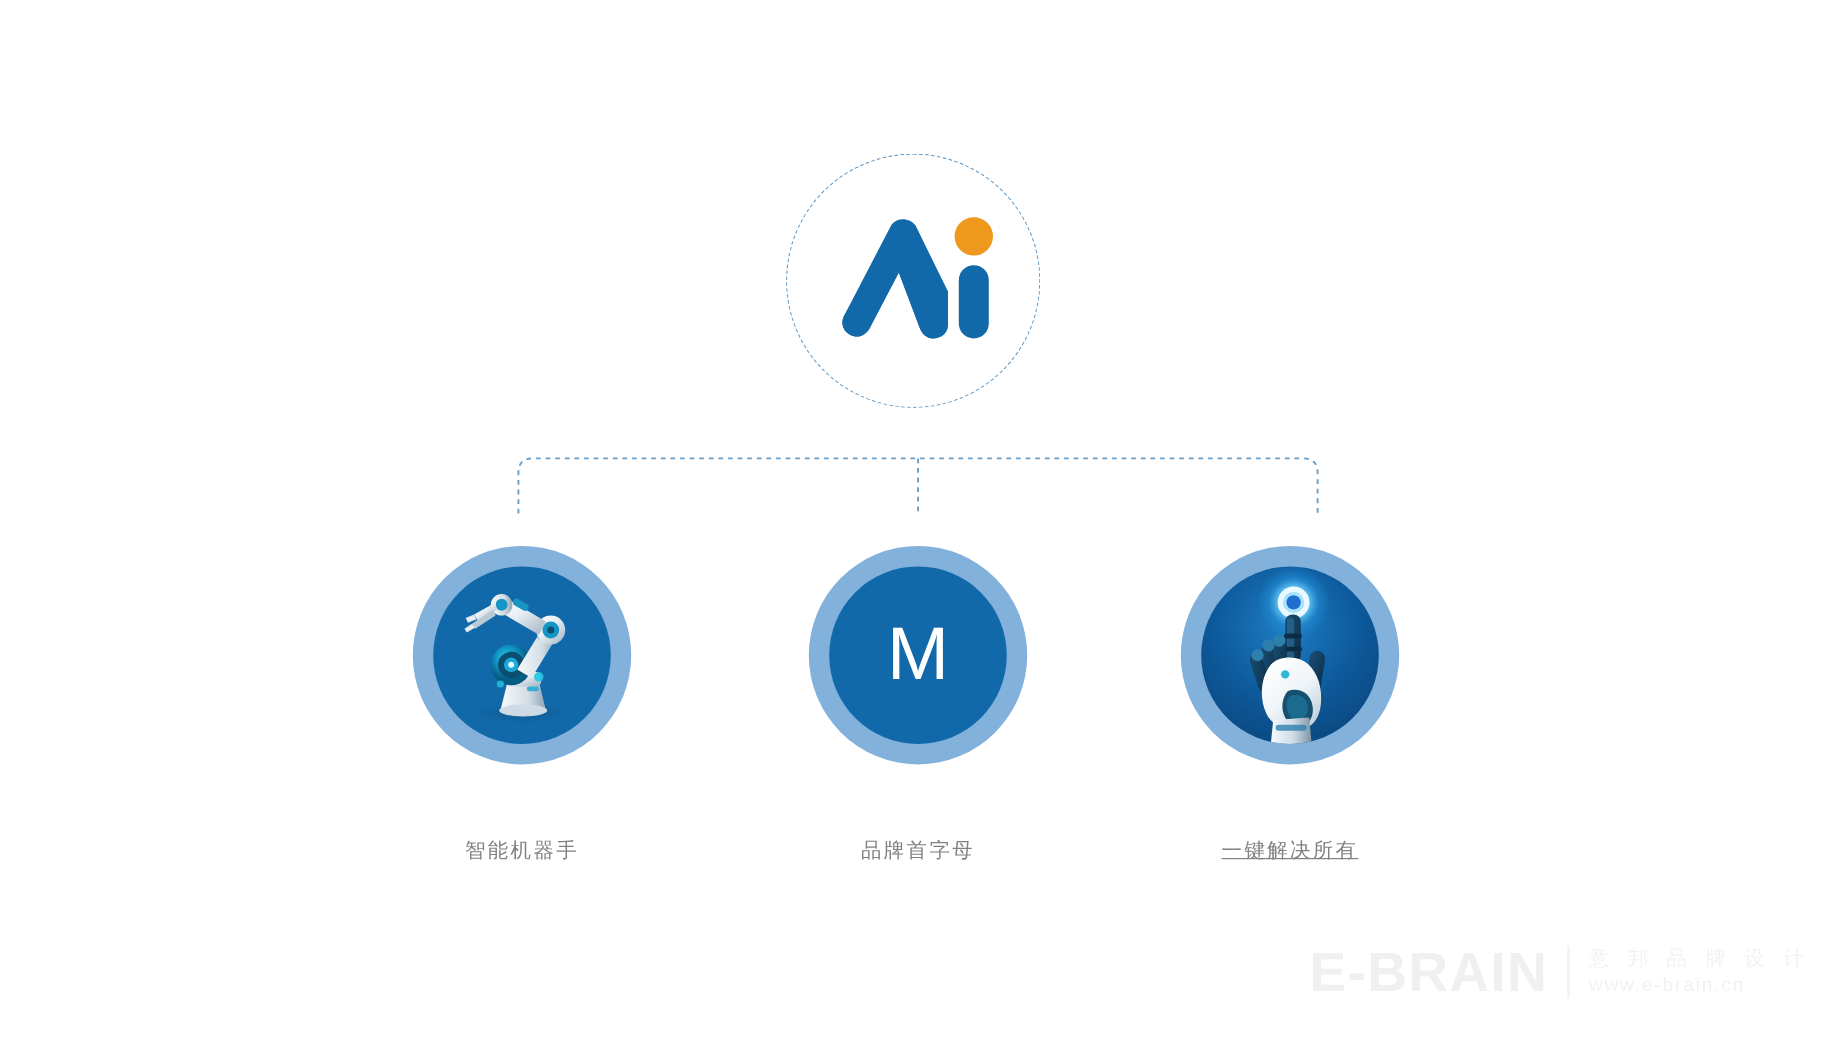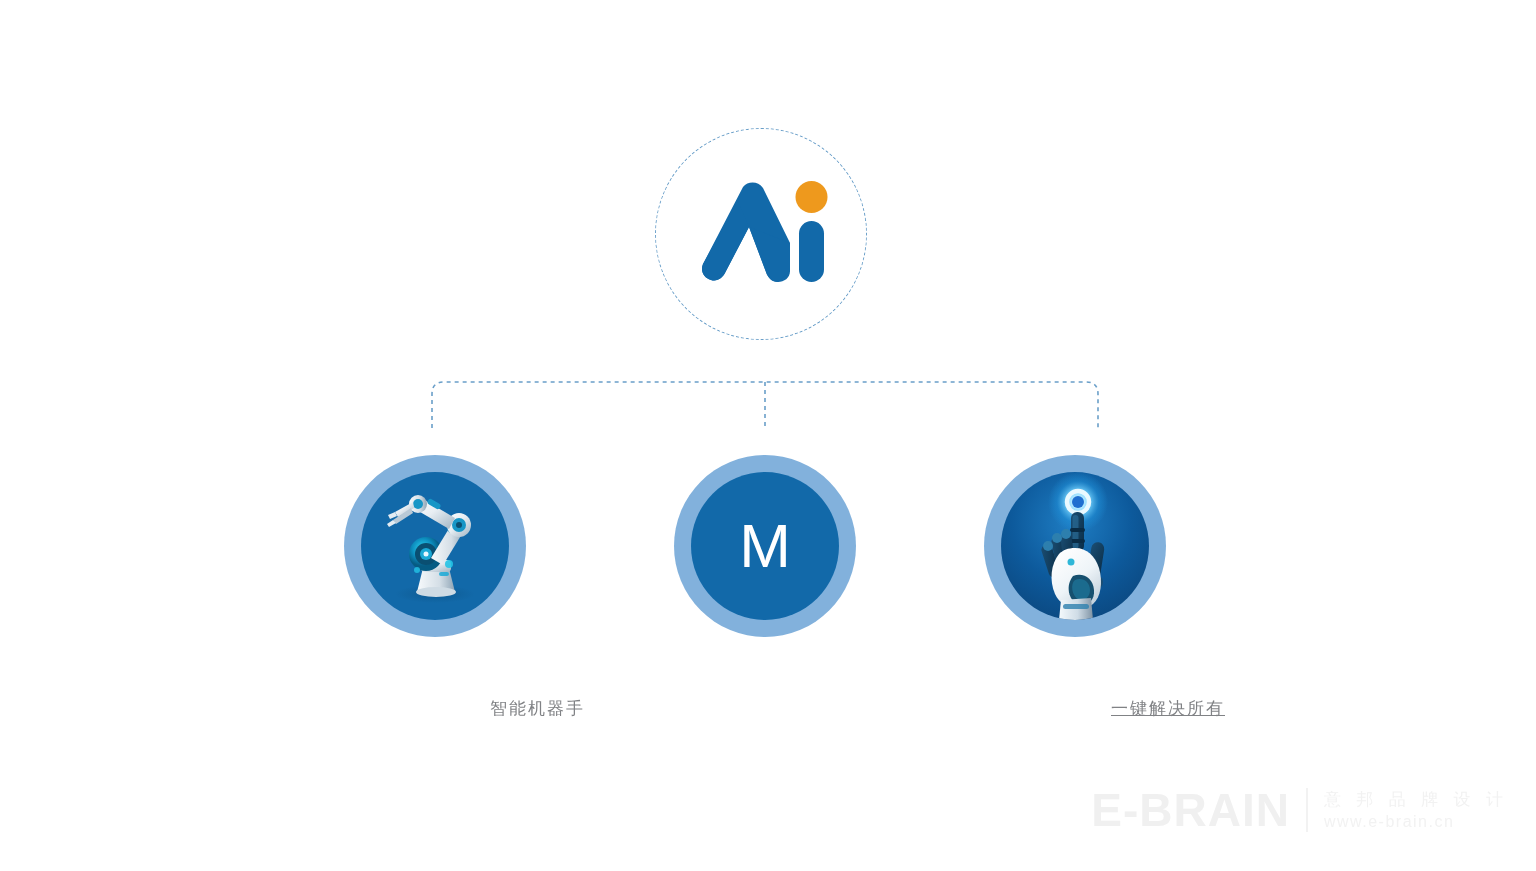--- a/index.html
+++ b/index.html
@@ -111,21 +111,21 @@
   }
 
   .art { position: absolute; left: 0; top: 0; width: 148px; height: 148px; }
   .art svg { display: block; }
 
   
   .caption {
     position: absolute;
     top: 697px;
     width: 300px;
-    text-align: right;
+    text-align: center;
     color: #808285;
     font-size: 17px;
     letter-spacing: 2px;
     font-family: "DejaVu Sans", "Liberation Sans", sans-serif;
     white-space: nowrap;
   }
   .cap-1 { left: 285px; }
   .cap-2 { left: 615px; }
   .cap-3 { left: 925px; text-decoration: underline; }
 
@@ -355,20 +355,21 @@
             <path d="M60 128 L58 148 L92 148 L90 126 Z" fill="url(#finger)"></path>
             <rect x="62" y="132" width="26" height="5" rx="2.5" fill="#2d7fae" opacity="0.8"></rect>
           </svg>
         </div>
       </div>
     </div>
 
   </div>
 
   <div class="caption cap-1">智能机器手</div>
+  <div class="caption cap-2">品牌首字母</div>
   <div class="caption cap-3">一键解决所有</div>
 
   <div class="watermark">
     <div class="wm-brand">E-BRAIN</div>
     <div class="wm-divider"></div>
     <div class="wm-right">
       <div class="wm-cn">意 邦 品 牌 设 计</div>
       <div class="wm-url">www.e-brain.cn</div>
     </div>
   </div>

